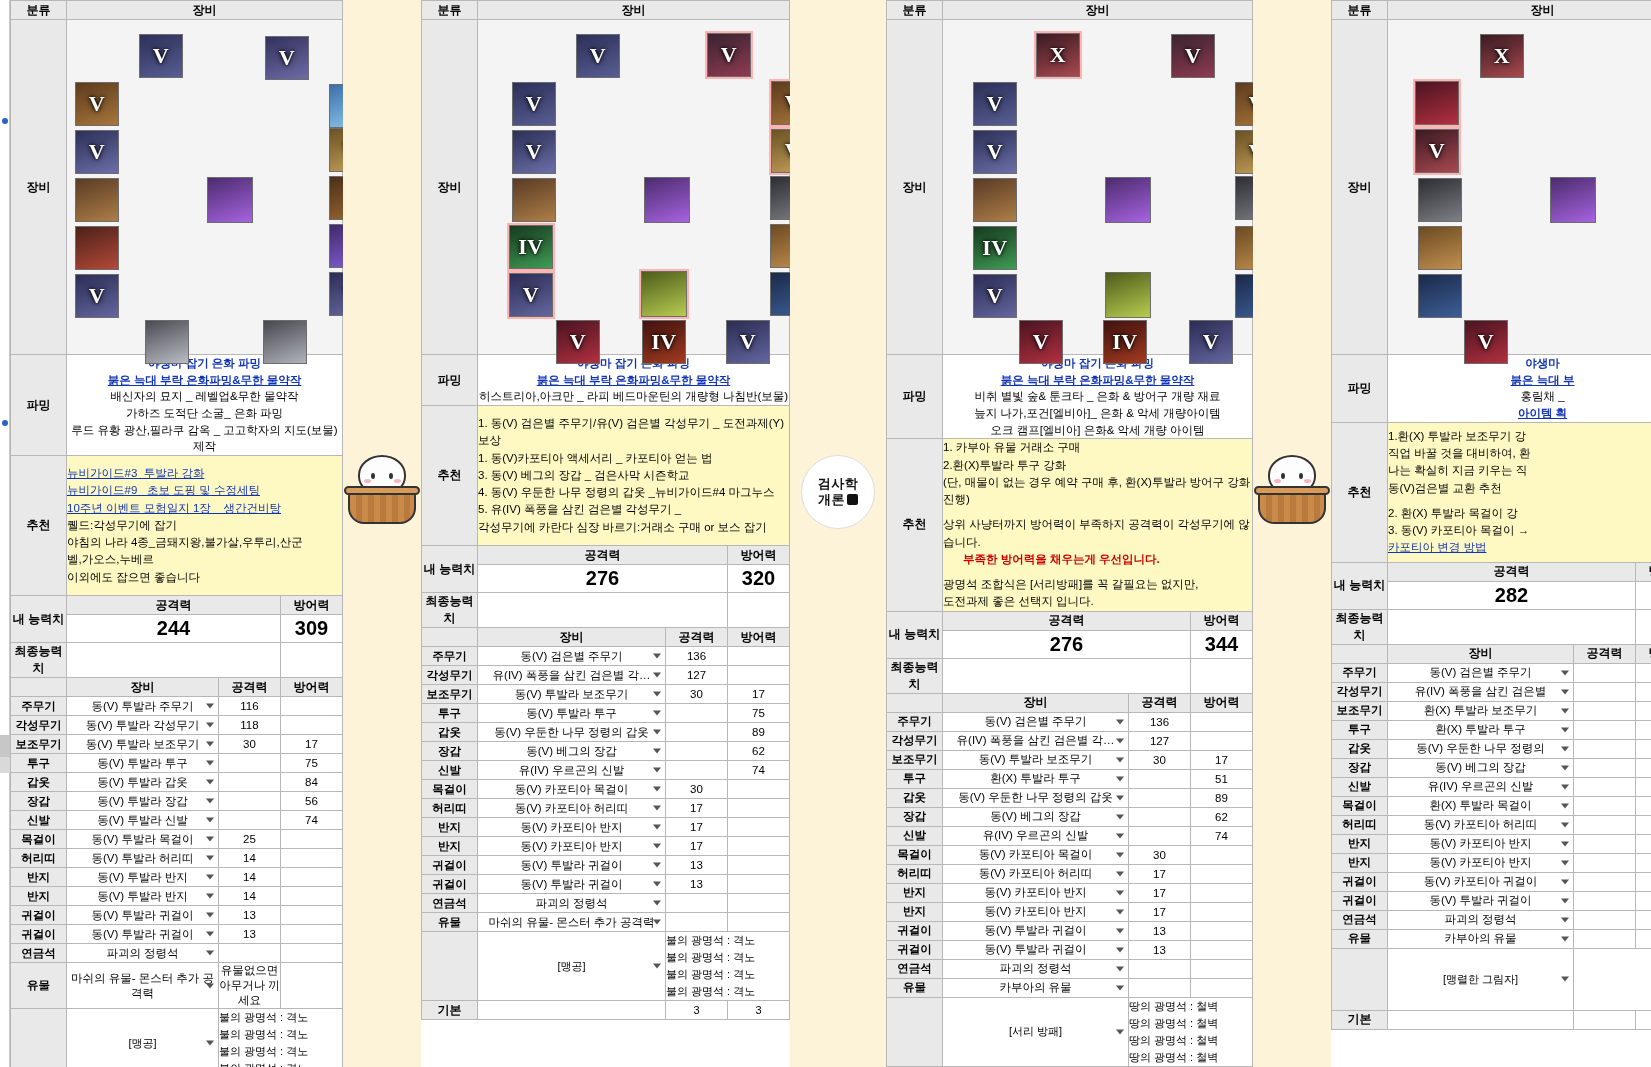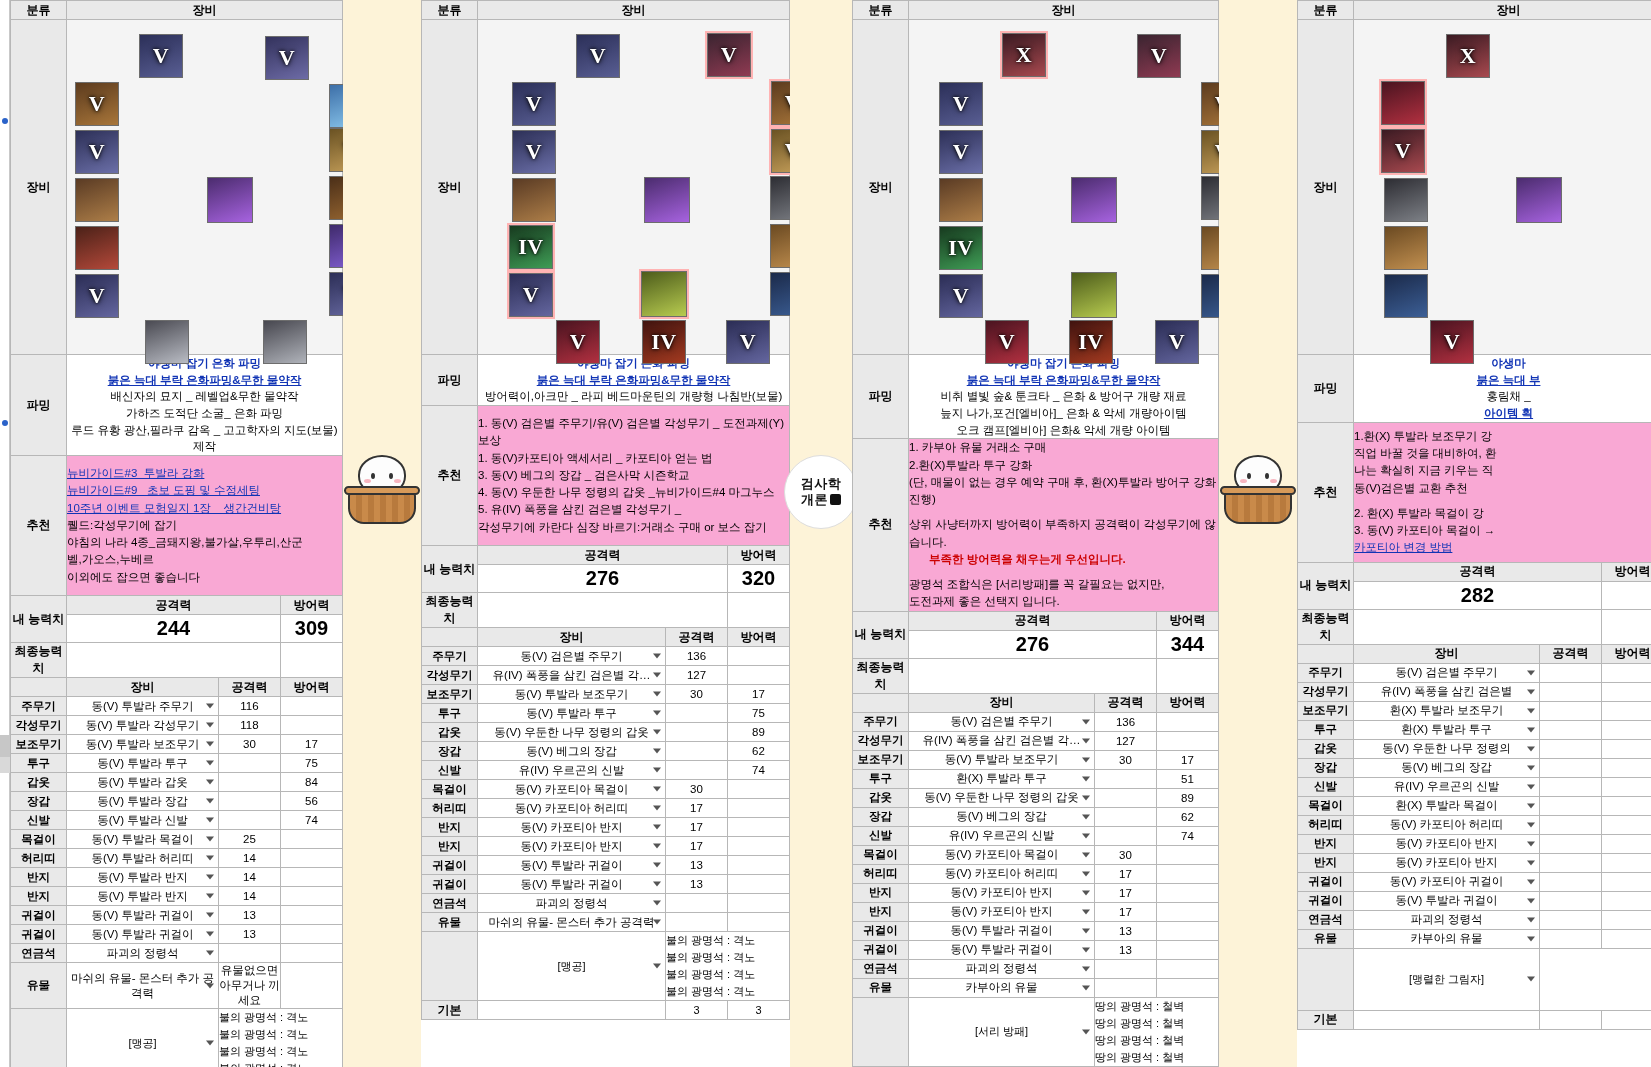--- a/index.html
+++ b/index.html
@@ -114,21 +114,21 @@
   .txtbox {
     background: #fff;
     text-align: center;
     padding: 3px 2px;
     font-size: 11.5px;
     line-height: 1.45;
   }
   .txtbox .b { color: #1134b5; font-weight: bold; }
   .txtbox .u { color: #1134b5; font-weight: bold; text-decoration: underline; }
   .recbox {
-    background: #f9a8d4;
+    background: #fef9c3;
     text-align: left;
     padding: 5px 6px;
     font-size: 11.5px;
     line-height: 1.5;
   }
   .recbox .lk { color: #1134b5; text-decoration: underline; }
   .recbox .red { color: #cc0000; font-weight: bold; margin-left: 20px; }
 
   
   .statval {
@@ -528,21 +528,21 @@
                   <span class="tier">V</span>
                 </div>
           </div>
         </td>
       </tr>
       <tr>
         <td class="lbl">파밍</td>
         <td class="txtbox" colspan="3">
           <div class="b">야생마 잡기  은화 파밍</div>
           <div class="u">붉은 늑대 부락   은화파밍&amp;무한 물약작</div>
-          <div>방어력이,아크만 _ 라피 베드마운틴의 개량형 나침반(보물)</div>
+          <div>히스트리아,아크만 _ 라피 베드마운틴의 개량형 나침반(보물)</div>
         </td>
       </tr>
       <tr>
         <td class="lbl" style="height:140px">추천</td>
         <td class="recbox" colspan="3">
           <div>1. 동(V) 검은별 주무기/유(V) 검은별 각성무기 _ 도전과제(Y) 보상</div>
           <div>1. 동(V)카포티아 액세서리 _ 카포티아 얻는 법</div>
           <div>3. 동(V) 베그의 장갑 _ 검은사막 시즌학교</div>
           <div>4. 동(V) 우둔한 나무 정령의 갑옷 _뉴비가이드#4 마그누스</div>
           <div>5. 유(IV) 폭풍을 삼킨 검은별 각성무기 _</div>
@@ -676,21 +676,21 @@
       <tr class="smallrow">
         <td class="lbl">기본</td>
         <td class="white"></td>
         <td class="numcell">3</td>
         <td class="numcell">3</td>
       </tr>
     </tbody>
       </table>
   </div>
 
-  <div class="spacer" style="width:62px">
+  <div class="spacer" style="width:96px">
     <div class="stamp">
       <span>검사학</span>
       <span><span>개론</span><span class="ink"></span></span>
     </div>
   </div>
 
   <div class="build">
     <table>
       <colgroup>
           <col style="width:56px">

